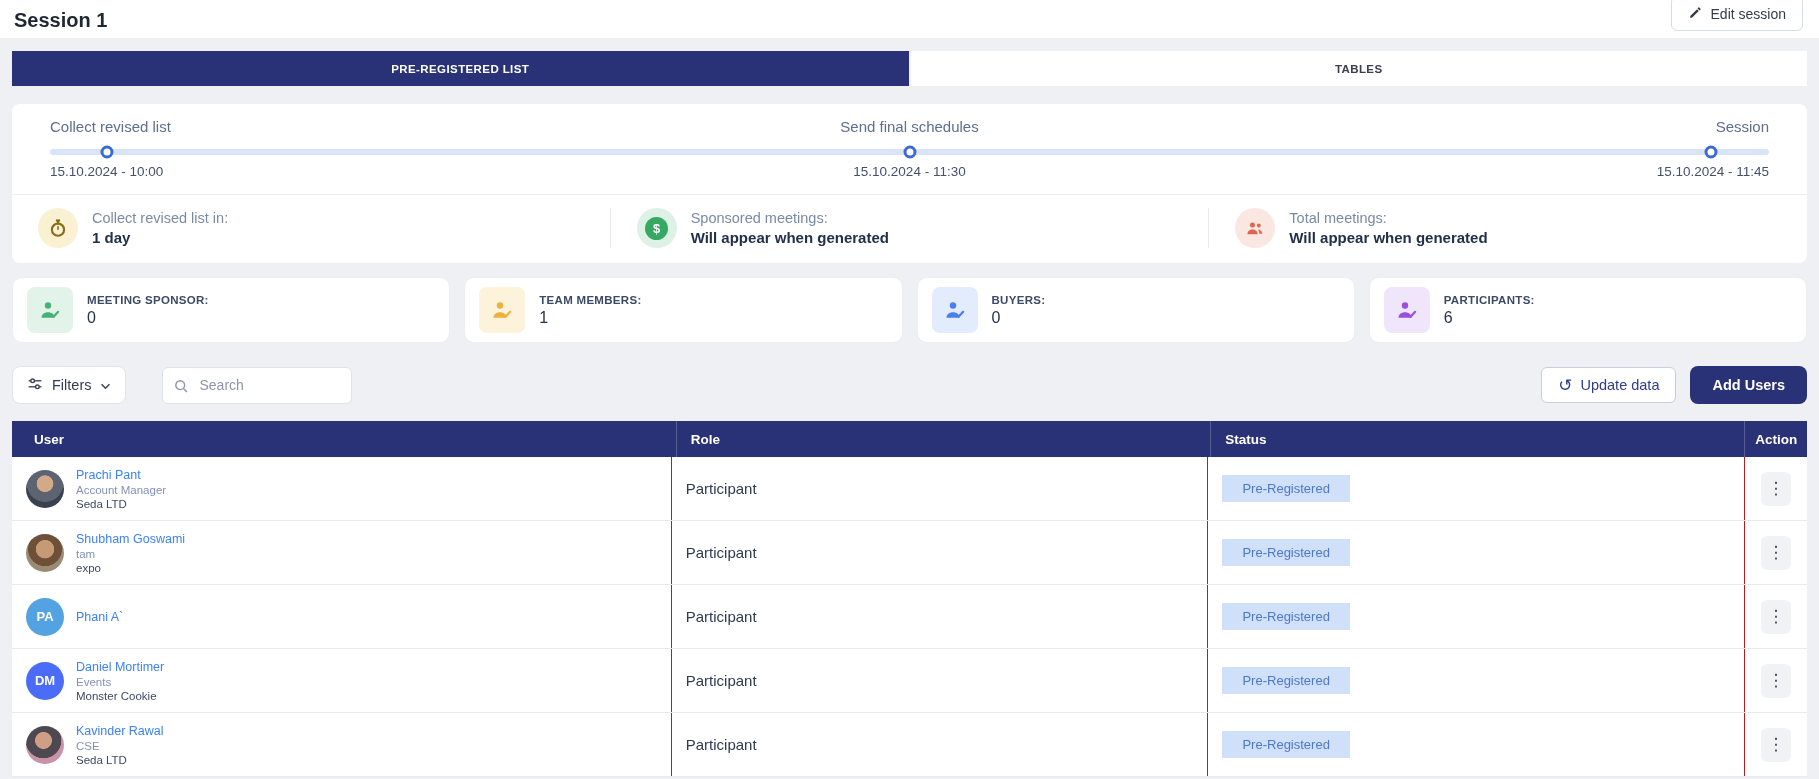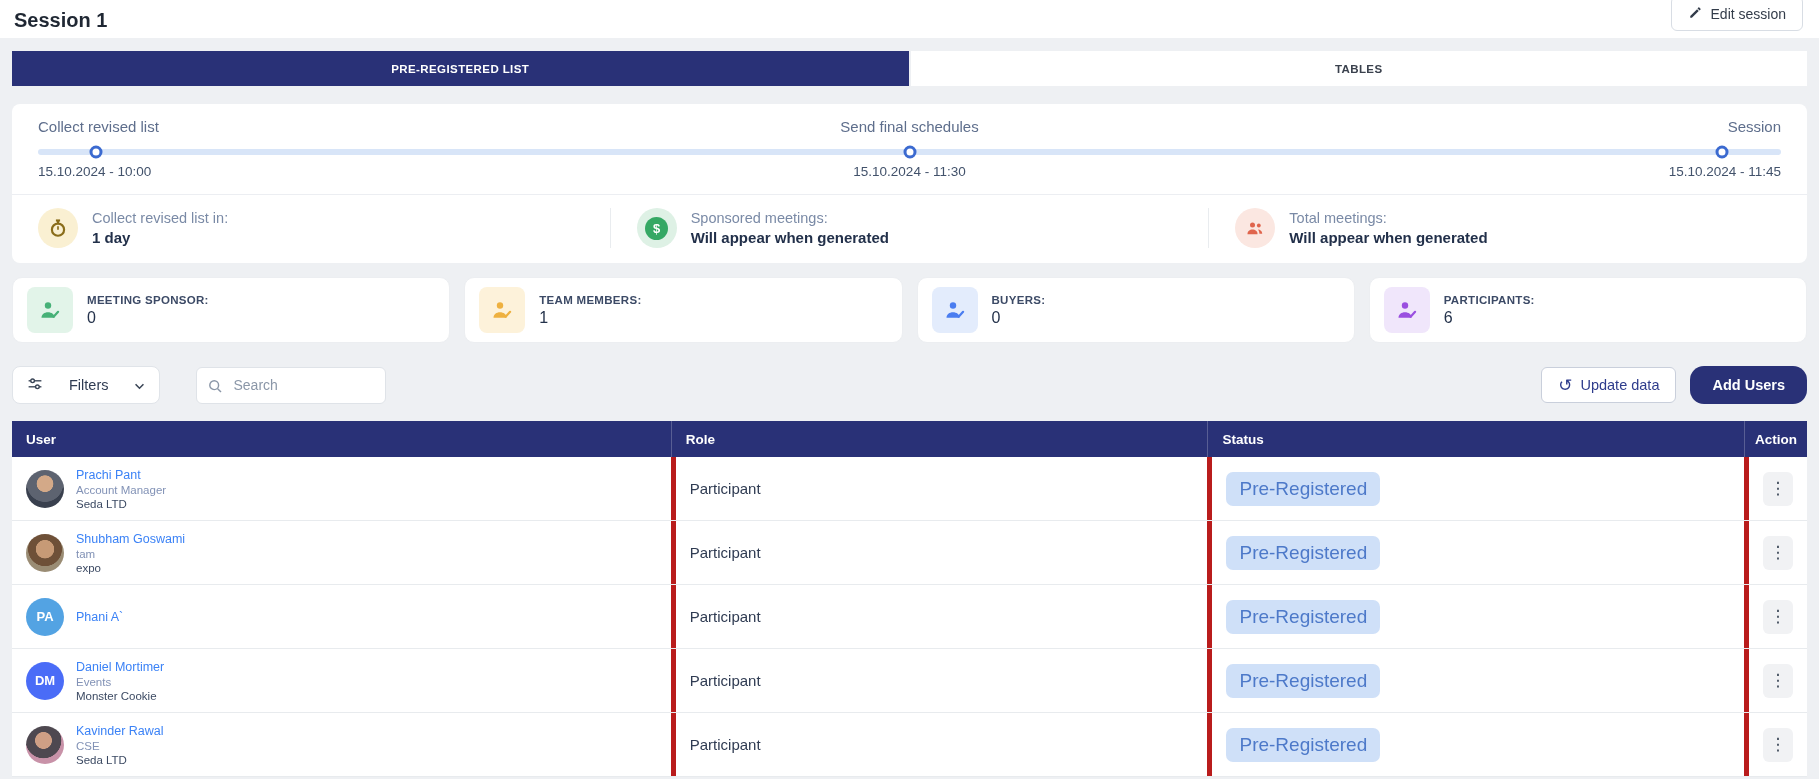--- a/index.html
+++ b/index.html
@@ -17,21 +17,21 @@
   
   .tabs { display:flex; gap:2px; margin-top:7px; padding:6px 12px; }
   .tab { flex:1; height:35px; background:#fff; display:flex; align-items:center; justify-content:center;
     font-size:11.5px; font-weight:bold; letter-spacing:.4px; color:#3a414d; text-transform:uppercase; cursor:pointer; }
   .tab.active { color:#fff; }
 
   .content { padding:0 12px; }
 
   
   .timeline-card { background:#fff; border-radius:8px; margin-top:12px; }
-  .timeline-top { padding:14px 26px 14px; }
+  .timeline-top { padding:14px 38px 14px; }
   .tl-labels, .tl-dates { position:relative; height:18px; font-size:15px; color:#5e6e8c; }
   .tl-dates { font-size:13.5px; color:#42526b; margin-top:9px; height:16px; }
   .tl-pos-0 { position:absolute; left:0; }
   .tl-pos-1 { position:absolute; left:50%; transform:translateX(-50%); }
   .tl-pos-2 { position:absolute; right:0; }
   .tl-track { position:relative; margin-top:13px; height:6px; border-radius:3px; background:#d8e5f8; }
   .tl-marker { position:absolute; top:50%; width:13px; height:13px; border-radius:50%; background:#fff;
     border:3px solid #3b6ad0; transform:translate(-50%,-50%); }
   .m0 { left:3.3%; } .m1 { left:50%; } .m2 { left:96.6%; }
 
@@ -51,55 +51,55 @@
   .stat-card { flex:1; background:#fff; border:1px solid #eceef1; border-radius:10px; padding:10px 14px;
     display:flex; align-items:center; gap:14px; height:66px; }
   .stat-icon { width:46px; height:46px; border-radius:8px; display:flex; align-items:center; justify-content:center; flex:none; }
   .stat-icon svg { width:24px; height:24px; }
   .stat-label { font-size:11.5px; font-weight:bold; color:#3c4a66; letter-spacing:.3px; text-transform:uppercase; }
   .stat-value { font-size:16px; color:#24324b; margin-top:3px; }
 
   
   .toolbar { display:flex; align-items:center; margin-top:23px; }
   .filters-btn { background:#fff; border:1px solid #e0e4e9; border-radius:8px; height:38px; padding:0 14px;
-    display:flex; align-items:center; gap:26px; font-size:14.5px; color:#2f3b52; cursor:pointer; }
+    display:flex; align-items:center; gap:9px; font-size:14.5px; color:#2f3b52; cursor:pointer; }
   .filters-btn svg { color:#3a4556; }
   .search-wrap { position:relative; margin-left:36px; }
   .search-wrap svg { position:absolute; left:11px; top:11px; width:16px; height:16px; color:#8a96a7; }
   .search-input { width:190px; height:37px; border:1px solid #dfe3e8; border-radius:6px; padding:0 10px 0 36px;
     font-size:14px; color:#2f3b52; font-family:inherit; outline:none; }
   .search-input::placeholder { color:#8b97a8; }
   .update-btn { margin-left:auto; background:#fff; border:1px solid #c9cfdb; border-radius:6px; height:36px;
     padding:0 16px; display:flex; align-items:center; gap:8px; font-size:14.5px; color:#2e3c8c; cursor:pointer; }
   .update-glyph { font-size:17px; line-height:1; }
-  .add-users-btn { margin-left:14px; border:none; border-radius:14px; height:38px; padding:0 22px;
+  .add-users-btn { margin-left:14px; border:none; border-radius:8px; height:38px; padding:0 22px;
     color:#fff; font-size:14.5px; font-weight:bold; font-family:inherit; cursor:pointer; }
 
   
   .table { margin-top:17px; background:#fff; }
   .thead { display:flex; color:#fff; height:36px; align-items:center; font-size:13.5px; font-weight:bold; }
   .th { padding-left:14px; }
   .th + .th { border-left:1px solid rgba(255,255,255,.22); height:100%; display:flex; align-items:center; }
   .col-user { width:36.7%; } .col-role { width:29.9%; } .col-status { width:29.9%; }
   .col-action { flex:1; justify-content:center; padding-left:0; text-align:center; }
   .trow { display:flex; border-bottom:1px solid #e8ebee; height:64px; background:#fff; }
   .td { display:flex; align-items:center; padding-left:14px; }
-  .td + .td { border-left:5px solid #b91c1c; }
+  .td + .td { border-left:1px solid #b91c1c; }
   .td.col-action { justify-content:center; padding-left:0; }
   .user-cell { gap:12px; }
   .avatar { width:38px; height:38px; border-radius:50%; flex:none; display:flex; align-items:center;
     justify-content:center; color:#fff; font-size:13px; font-weight:bold; }
   .photo-0 { background:radial-gradient(circle at 50% 36%, #d3a988 0 26%, #5d6370 28% 58%, #39404e 60%); }
   .photo-1 { background:radial-gradient(circle at 50% 40%, #c79a76 0 30%, #6e5038 32% 56%, #9a8c74 58%); }
   .photo-4 { background:radial-gradient(circle at 46% 38%, #cf9f85 0 26%, #4e4850 28% 56%, #c892a8 58%); }
   .u-name { font-size:12.5px; color:#3b82f6; }
   .u-title { font-size:11.5px; color:#8292b6; margin-top:2px; }
   .u-company { font-size:11.5px; color:#3c4a63; margin-top:2px; }
   .role-text { font-size:15px; color:#2f3b52; }
-  .badge { display:inline-block; padding:6px 13px; border-radius:7px; font-size:19px; }
+  .badge { display:inline-block; padding:6px 20px; border-radius:0; font-size:13px; }
   .kebab-btn { width:30px; height:34px; background:#f1f2f4; border:none; border-radius:6px; color:#3f4a5a;
     font-size:17px; line-height:1; cursor:pointer; font-family:inherit; }
 </style>
 </head>
 <body>
 
 <div class="topbar">
   <div class="page-title">Session 1</div>
   <button class="edit-btn">
     <span><svg viewBox="0 0 20 20" fill="currentColor" width="15" height="15">
@@ -256,21 +256,21 @@
       <input class="search-input" placeholder="Search" style="">
     </div>
     <button class="update-btn">
       <span class="update-glyph">↺</span>
       <span>Update data</span>
     </button>
     <button class="add-users-btn" style="background: rgb(41, 49, 119);">Add Users</button>
   </div>
 
   <div class="table">
-    <div class="thead" style="background: rgb(41, 49, 119);">
+    <div class="thead" style="background: rgb(41, 49, 119); padding-left: 8px;">
       <div class="th col-user">User</div>
       <div class="th col-role">Role</div>
       <div class="th col-status">Status</div>
       <div class="th col-action">Action</div>
     </div>
 
     <div class="trow">
       <div class="td col-user user-cell">
         <div class="avatar photo-0"></div>
         <div>

